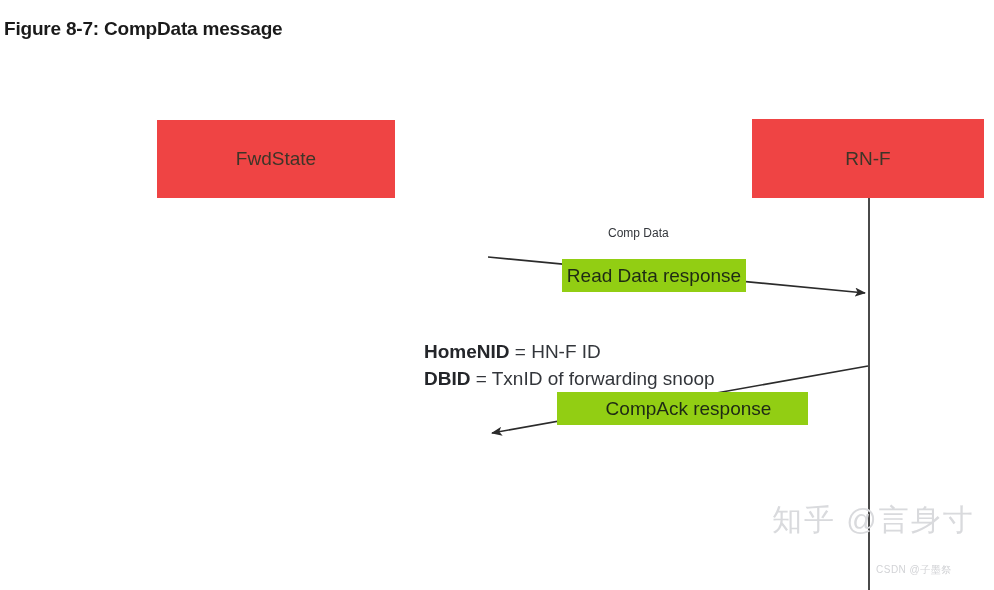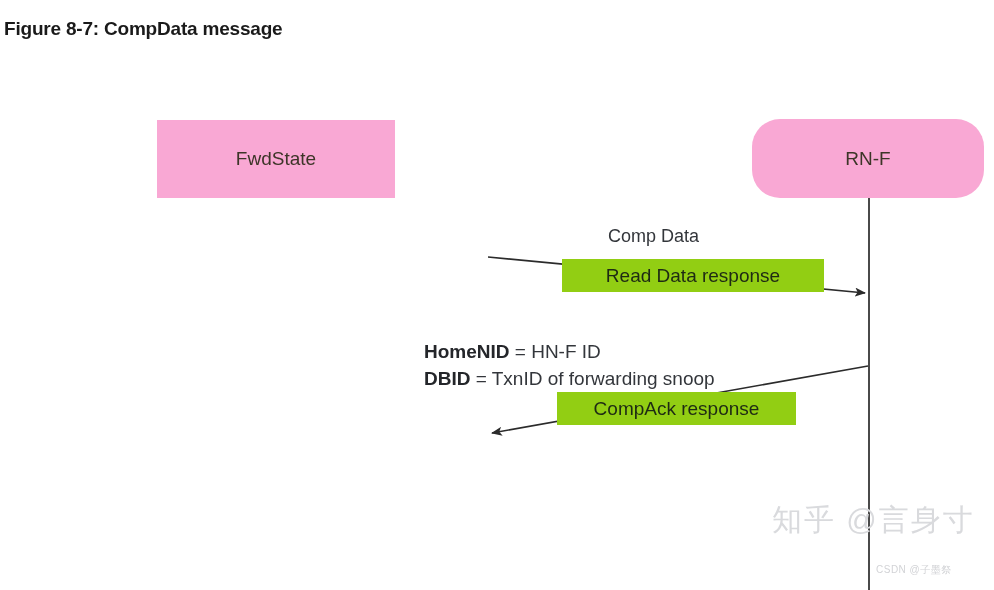--- a/index.html
+++ b/index.html
@@ -27,60 +27,59 @@
     font-size: 19px;
     font-weight: bold;
     color: #1a1a1a;
     letter-spacing: -0.2px;
     white-space: nowrap;
   }
 
   
   .node-box {
     position: absolute;
-    background: #f9a8d4;
+    background: #ef4444;
     display: flex;
     align-items: center;
     justify-content: center;
   }
   .node-box .node-label {
     font-size: 19px;
     color: #3d3528;
     white-space: nowrap;
   }
   #node-fwdstate {
     left: 157px;
     top: 120px;
     width: 238px;
     height: 78px;
   }
   #node-rnf {
     left: 752px;
     top: 119px;
     width: 232px;
     height: 79px;
-    border-radius: 28px;
   }
 
   
   .lifeline {
     position: absolute;
     width: 2px;
     background: #4a4a4a;
   }
   #lifeline-rnf {
     left: 868px;
     top: 198px;
     height: 392px;
   }
 
   
   .msg-plain {
     position: absolute;
-    font-size: 18px;
+    font-size: 12px;
     color: #33363b;
     white-space: nowrap;
   }
   #label-comp-data {
     left: 608px;
     top: 226px;
   }
 
   
   .msg-highlight {
@@ -91,28 +90,29 @@
     justify-content: center;
   }
   .msg-highlight .msg-text {
     font-size: 19px;
     color: #1e2a14;
     white-space: nowrap;
   }
   #msg-read-data-response {
     left: 562px;
     top: 259px;
-    width: 262px;
+    width: 184px;
     height: 33px;
   }
   #msg-compack-response {
     left: 557px;
     top: 392px;
     width: 239px;
     height: 33px;
+    padding-left: 12px;
   }
 
   
   .attr-block {
     position: absolute;
     font-size: 19px;
     color: #33363b;
     line-height: 27px;
     white-space: nowrap;
   }

